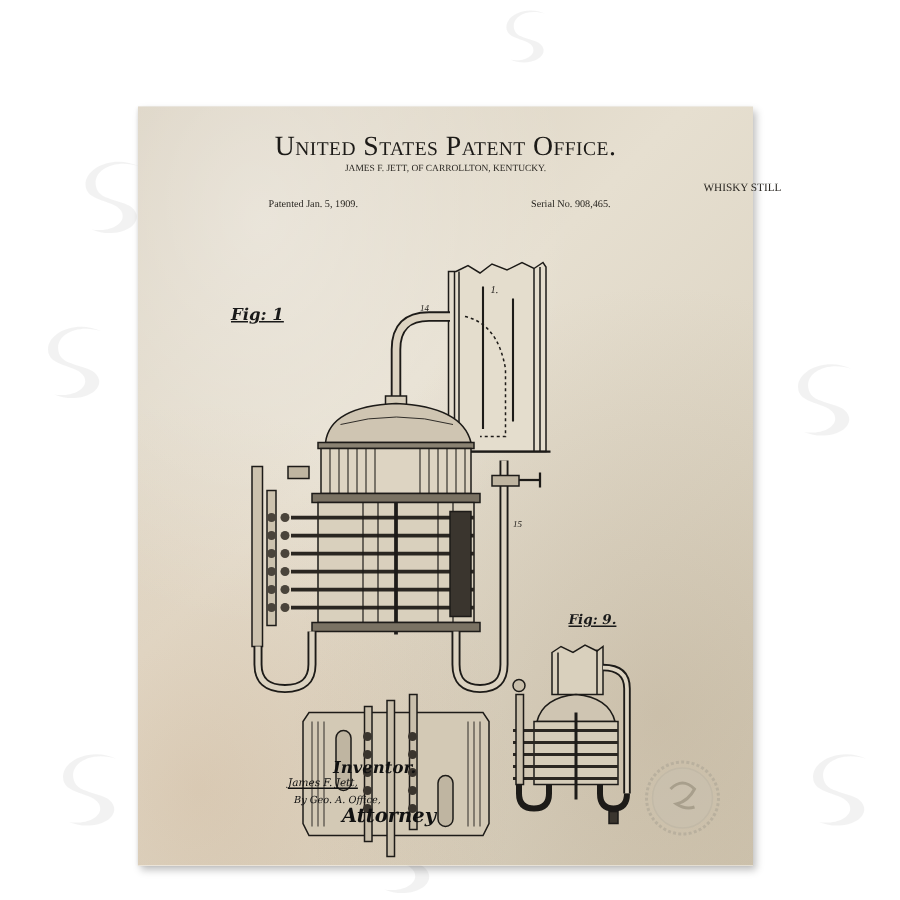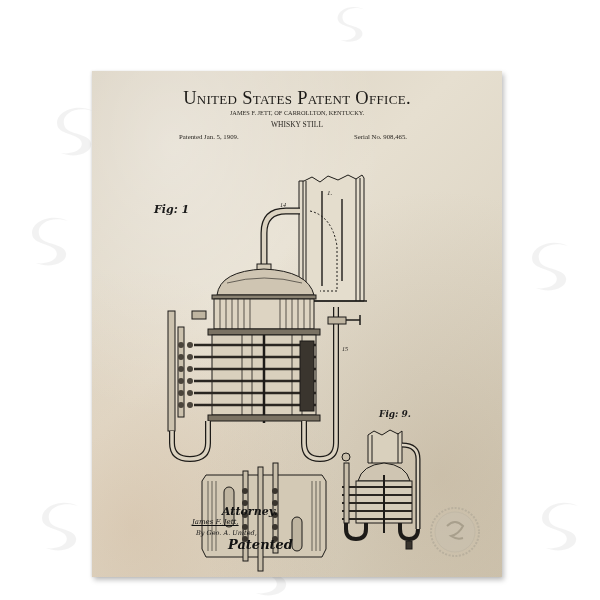--- a/index.html
+++ b/index.html
@@ -10,30 +10,30 @@
     background:
       radial-gradient(ellipse at 20% 15%, rgba(255,255,255,0.35), rgba(255,255,255,0) 45%),
       radial-gradient(ellipse at 85% 80%, rgba(160,140,110,0.25), rgba(160,140,110,0) 50%),
       radial-gradient(ellipse at 10% 90%, rgba(190,150,110,0.25), rgba(190,150,110,0) 40%),
       linear-gradient(135deg, #d9d0bf 0%, #e6dfd0 40%, #ddd5c4 70%, #d3c9b5 100%);
     box-shadow: 2px 3px 5px rgba(0,0,0,0.25), -1px 0 2px rgba(0,0,0,0.08);
     margin-top: 25px;
   }
   .hdr-title { position:absolute; left:0; width:100%; top:17px; text-align:center; font-size:18.5px; color:#1c1a17; letter-spacing:0.3px; font-variant:small-caps; }
   .hdr-inventor { position:absolute; left:0; width:100%; top:38px; text-align:center; font-size:6.3px; color:#2a2722; }
-  .hdr-invention { position:absolute; left:0; width:100%; top:49px; text-align:center; font-size:7.5px; color:#2a2722; }
+  .hdr-invention { position:absolute; left:0; width:100%; top:49px; text-align:right; font-size:7.5px; color:#2a2722;padding-left:19px; }
   .hdr-date { position:absolute; left:87px; top:62px; font-size:6.8px; color:#2a2722; }
   .hdr-serial { position:absolute; left:262px; top:62px; font-size:6.8px; color:#2a2722; }
   .drawing { position:absolute; left:0; top:0; }
   .sig { position:absolute; font-family:"DejaVu Serif", serif; font-style:italic; color:#111; }
   .sig-inventor { left:130px; top:434px; font-size:11px; font-weight:bold; }
   .sig-name { left:100px; top:447px; font-size:7px;text-decoration:underline; }
   .sig-by { left:104px; top:458px; font-size:6.5px; }
   .sig-attorney { left:136px; top:466px; font-size:13px; font-weight:bold; }
-  .figlabel { position:absolute; font-family:"DejaVu Serif", serif; font-style:italic; font-weight:bold; color:#1a1a1a; }
+  .figlabel { position:absolute; font-family:"DejaVu Serif", serif; font-style:italic; font-weight:bold; color:#1a1a1a;text-decoration:underline; }
   .fig1 { left:62px; top:132px; font-size:11px; }
   .fig3 { left:287px; top:338px; font-size:9px; }
 </style>
 </head>
 <body>
 
 <svg class="wm" style="left:55px;top:105px" width="45" height="55" viewBox="0 0 45 55">
     <path d="M38 6 C20 0 4 10 10 22 C14 30 34 28 36 38 C38 48 20 54 6 48 C18 50 30 44 26 36 C22 28 2 30 2 18 C2 6 22 -2 38 6Z" fill="#666"></path>
   </svg>
 <svg class="wm" style="left:30px;top:215px" width="45" height="55" viewBox="0 0 45 55">
@@ -198,23 +198,23 @@
         <path d="M254 452 L254 458 Q254 468 264 468 Q274 468 274 458 L274 452" stroke-width="4"></path>
         <path d="M308 452 L308 458 Q308 468 317 468 Q326 468 326 458" stroke-width="4"></path>
         <rect x="314" y="470" width="6" height="8" fill="#3a352e"></rect>
       </g>
     </g>
   </svg>
 
   <div class="figlabel fig1">Fig: 1</div>
   <div class="figlabel fig3">Fig: 9.</div>
 
-  <div class="sig sig-inventor">Attorney.</div>
+  <div class="sig sig-inventor">Inventor.</div>
   <div class="sig sig-name">James F. Jett,</div>
-  <div class="sig sig-by">By Geo. A. United,</div>
-  <div class="sig sig-attorney">Patented</div>
+  <div class="sig sig-by">By Geo. A. Office,</div>
+  <div class="sig sig-attorney">Attorney</div>
 
   <svg style="position:absolute;left:337px;top:435px" width="52" height="52" viewBox="0 0 52 52">
     <circle cx="26" cy="26" r="24" fill="none" stroke="#b9b09e" stroke-width="2" stroke-dasharray="2,1.5"></circle>
     <circle cx="26" cy="26" r="20" fill="rgba(200,192,176,0.5)" stroke="#c2b9a7" stroke-width="1"></circle>
     <path d="M18 20 Q26 12 34 20 Q30 28 22 30 Q28 34 34 32" fill="none" stroke="#a89f8c" stroke-width="2"></path>
   </svg>
 </div>
 
 </body></html>

